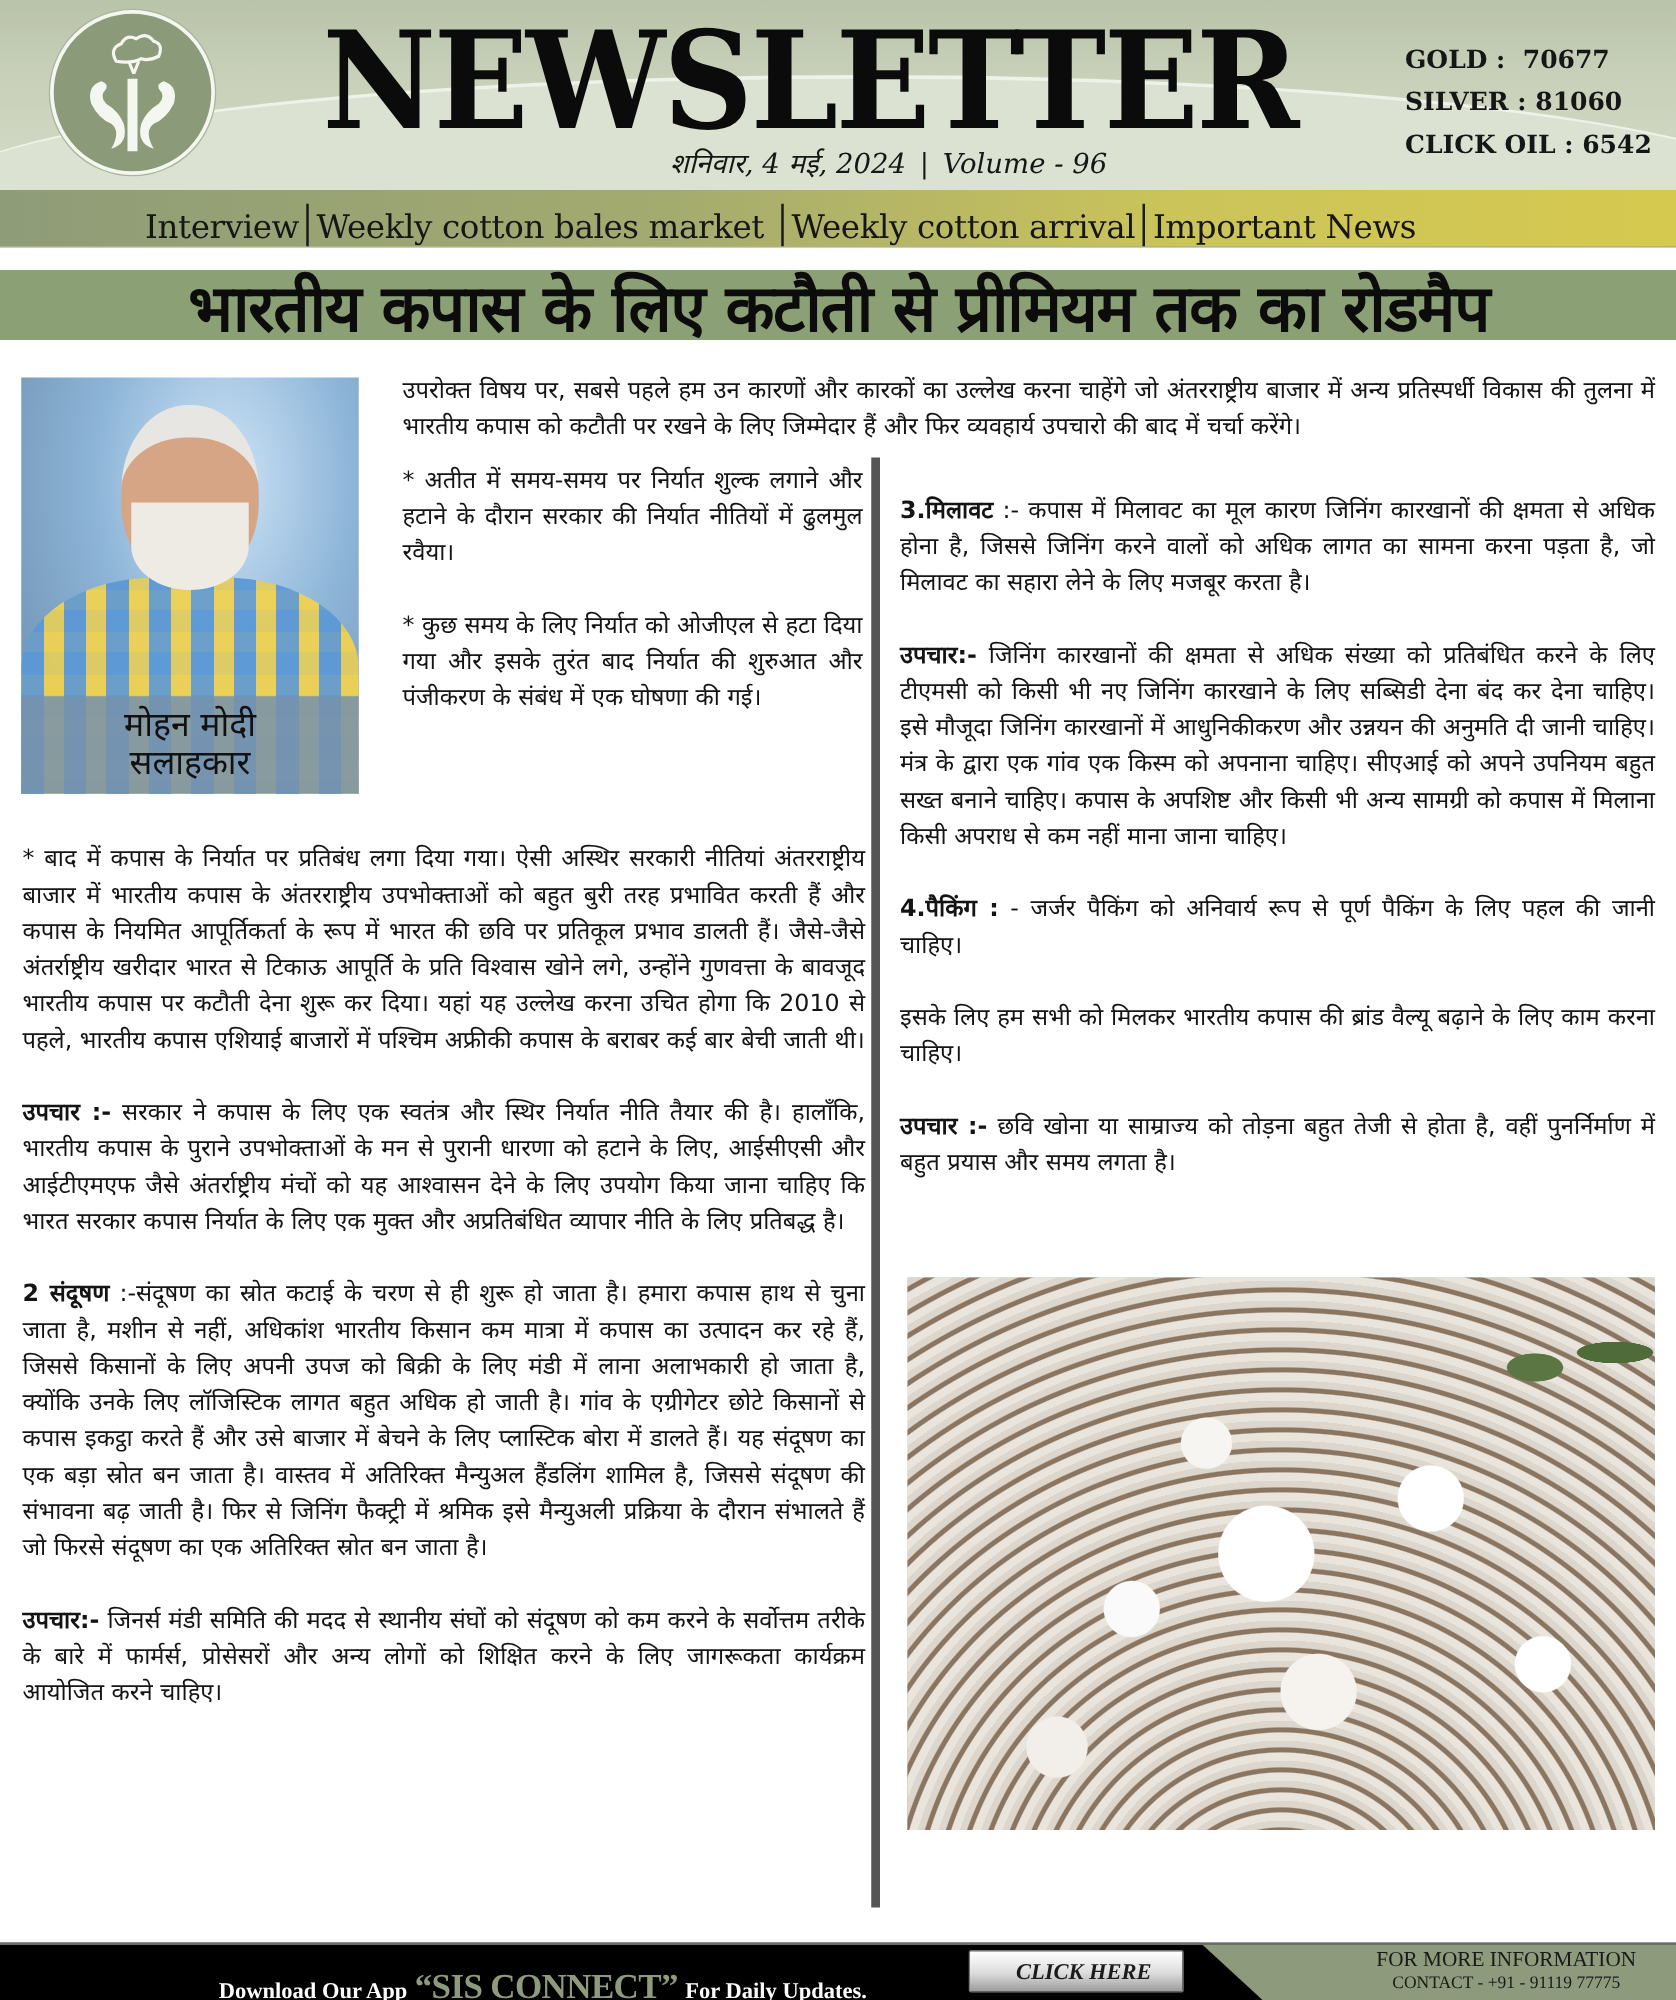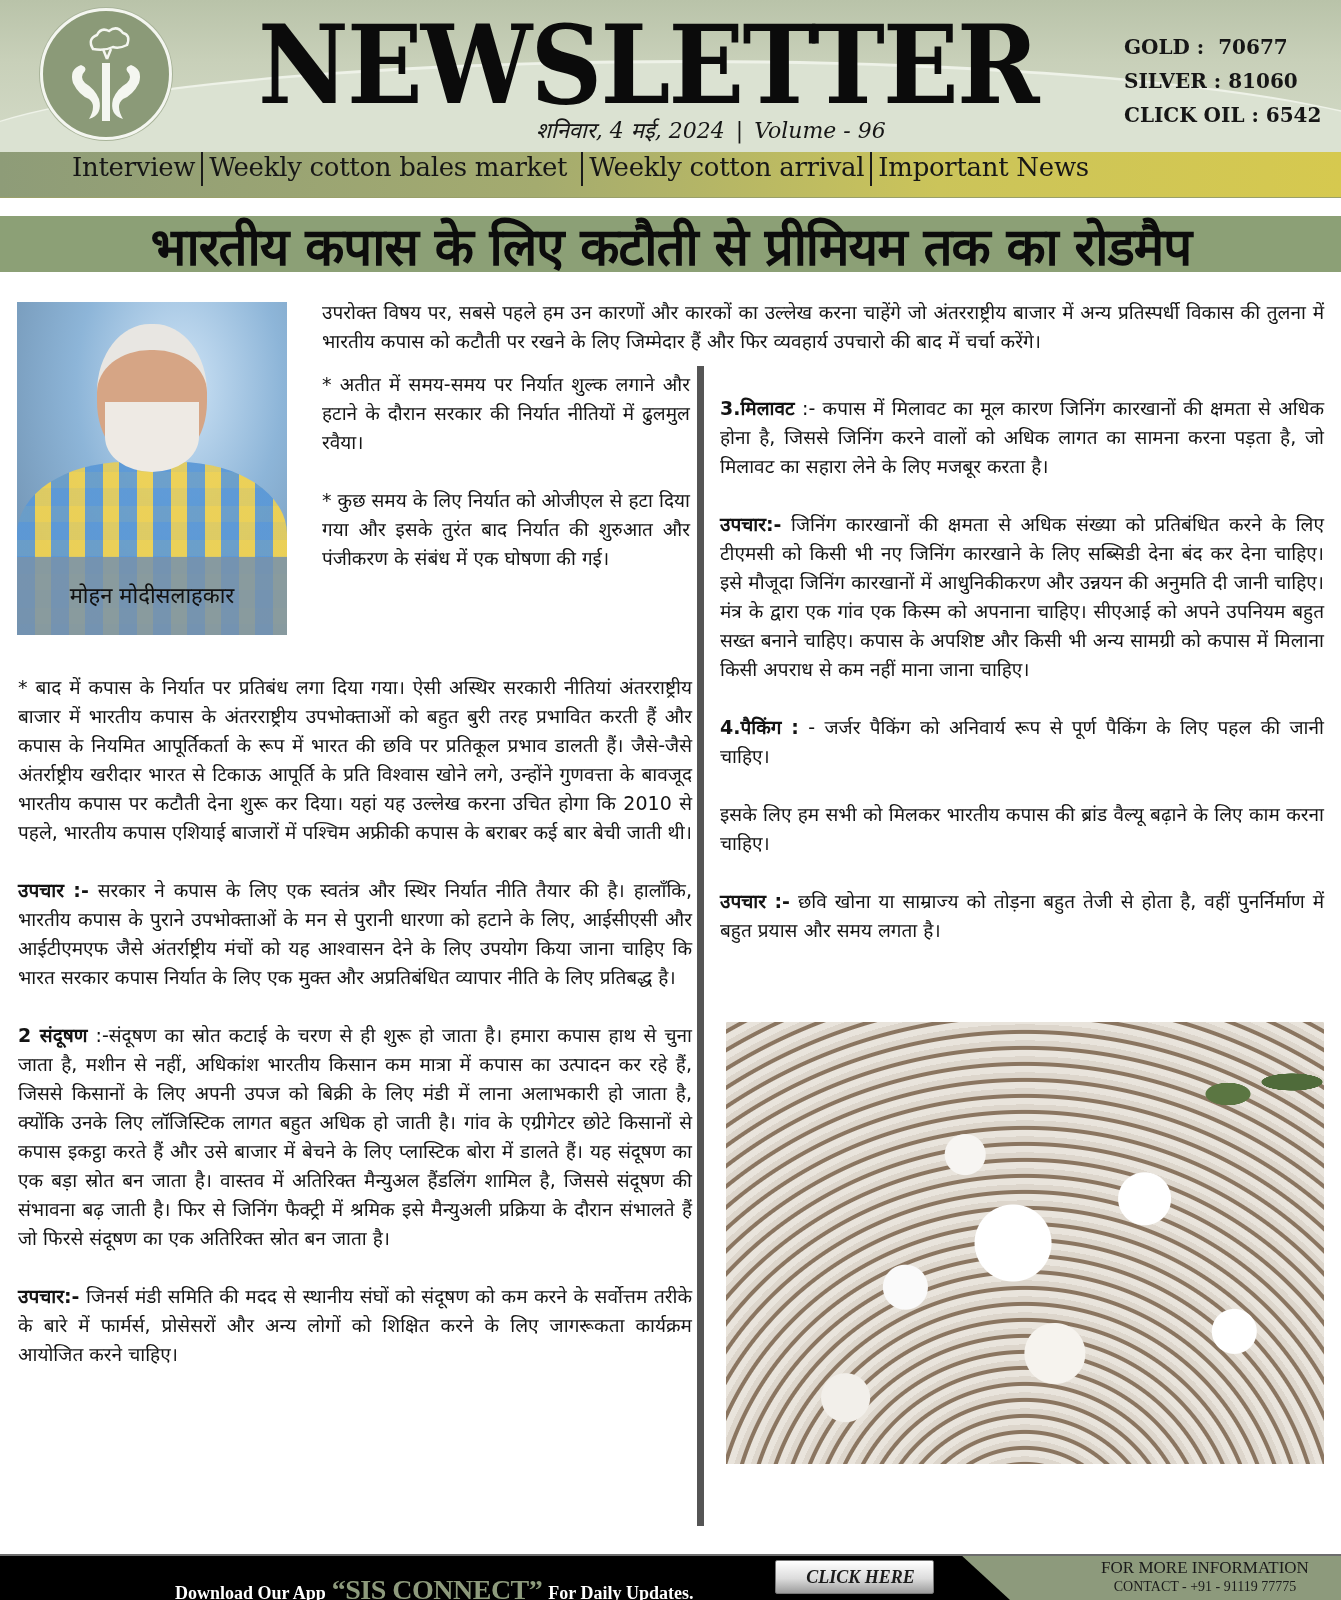--- a/index.html
+++ b/index.html
@@ -38,21 +38,21 @@
     }
     .dateline .sep { font-style: normal; margin: 0 4px; }
     .prices {
       position: absolute; left: 1124px; top: 30px;
       font-family: "DejaVu Serif", serif; font-weight: bold;
       font-size: 20px; line-height: 34px; color: #161616;
     }
     .navbar {
       position: absolute; left: 0; top: 152px; width: 1341px; height: 46px;
       background: linear-gradient(90deg, #8e9c78 0%, #a4ab6f 40%, #cbc45a 70%, #d6c94f 100%);
-      display: flex; align-items: flex-start; padding-left: 72px;
+      display: flex; align-items: flex-end; padding-left: 116px;
       font-family: "DejaVu Serif", serif; font-size: 26px; color: #161616;
       border-bottom: 1px solid #9aa06a;
     }
     .navbar .nav-item { white-space: nowrap; letter-spacing: -0.3px; }
     .navbar .nav-sep { display: inline-block; width: 2px; height: 34px; background: #1a1a1a; margin: 0 6px; }
 
     
     .headline {
       position: absolute; left: 0; top: 216px; width: 1341px; height: 56px;
       background: #8ca076; display: flex; align-items: center; justify-content: center;
@@ -85,22 +85,22 @@
     .portrait .shirt {
       position: absolute; left: 0; top: 160px; width: 270px; height: 180px;
       border-radius: 40% 40% 0 0;
       background:
         repeating-linear-gradient(90deg, rgba(91,152,214,0.85) 0 18px, rgba(241,210,80,0.85) 18px 34px),
         repeating-linear-gradient(0deg, rgba(91,152,214,0.6) 0 18px, rgba(241,210,80,0.6) 18px 34px);
     }
     .portrait .caption {
       position: absolute; left: 0; bottom: 0; width: 270px; height: 78px;
       background: rgba(120,146,170,0.85);
-      display: flex; flex-direction: row; align-items: center; justify-content: center;
-      font-size: 22px; line-height: 30px; color: #111;
+      display: flex; flex-direction: column; align-items: center; justify-content: center;
+      font-size: 27px; line-height: 30px; color: #111;
     }
 
     .intro { position: absolute; left: 322px; top: 298px; width: 1002px; }
     .col-top-right { position: absolute; left: 322px; top: 370px; width: 368px; }
     .col-left { position: absolute; left: 18px; top: 644px; width: 674px; }
     .divider { position: absolute; left: 697px; top: 366px; width: 7px; height: 1160px; background: #555; }
     .col-right { position: absolute; left: 720px; top: 394px; width: 604px; }
 
     .cotton-photo {
       position: absolute; left: 726px; top: 1022px; width: 598px; height: 442px;
@@ -132,21 +132,21 @@
       clip-path: polygon(0 0, 960px 0, 1010px 46px, 0 46px);
     }
     .footer .top-line { position: absolute; left: 0; top: 0; width: 1341px; height: 2px; background: #6d6d6d; }
     .footer .promo {
       position: absolute; left: 175px; top: 8px;
       font-family: "Liberation Serif", serif; font-weight: bold; color: #fff; font-size: 18px;
       white-space: nowrap; display: flex; align-items: baseline;
     }
     .footer .promo .app { color: #8d9a7c; font-size: 28px; margin: 12px 6px; letter-spacing: -0.5px; }
     .click-btn {
-      position: absolute; left: 775px; top: 6px; width: 159px; height: 34px;
+      position: absolute; left: 775px; top: 6px; width: 172px; height: 34px;
       background: linear-gradient(180deg, #ffffff 0%, #dcdcdc 55%, #9c9c9c 100%);
       border-radius: 2px; border: 1px solid #777;
       font-family: "Liberation Serif", serif; font-style: italic; font-weight: bold;
       font-size: 18px; color: #1b1b1b; display: flex; align-items: center; justify-content: center;
       cursor: pointer;
       padding-left: 12px;
     }
     .footer .contact {
       position: absolute; left: 1100px; top: 4px; width: 210px; text-align: center;
       font-family: "Liberation Serif", serif; color: #1a1a1a; font-size: 17px; line-height: 19px;

